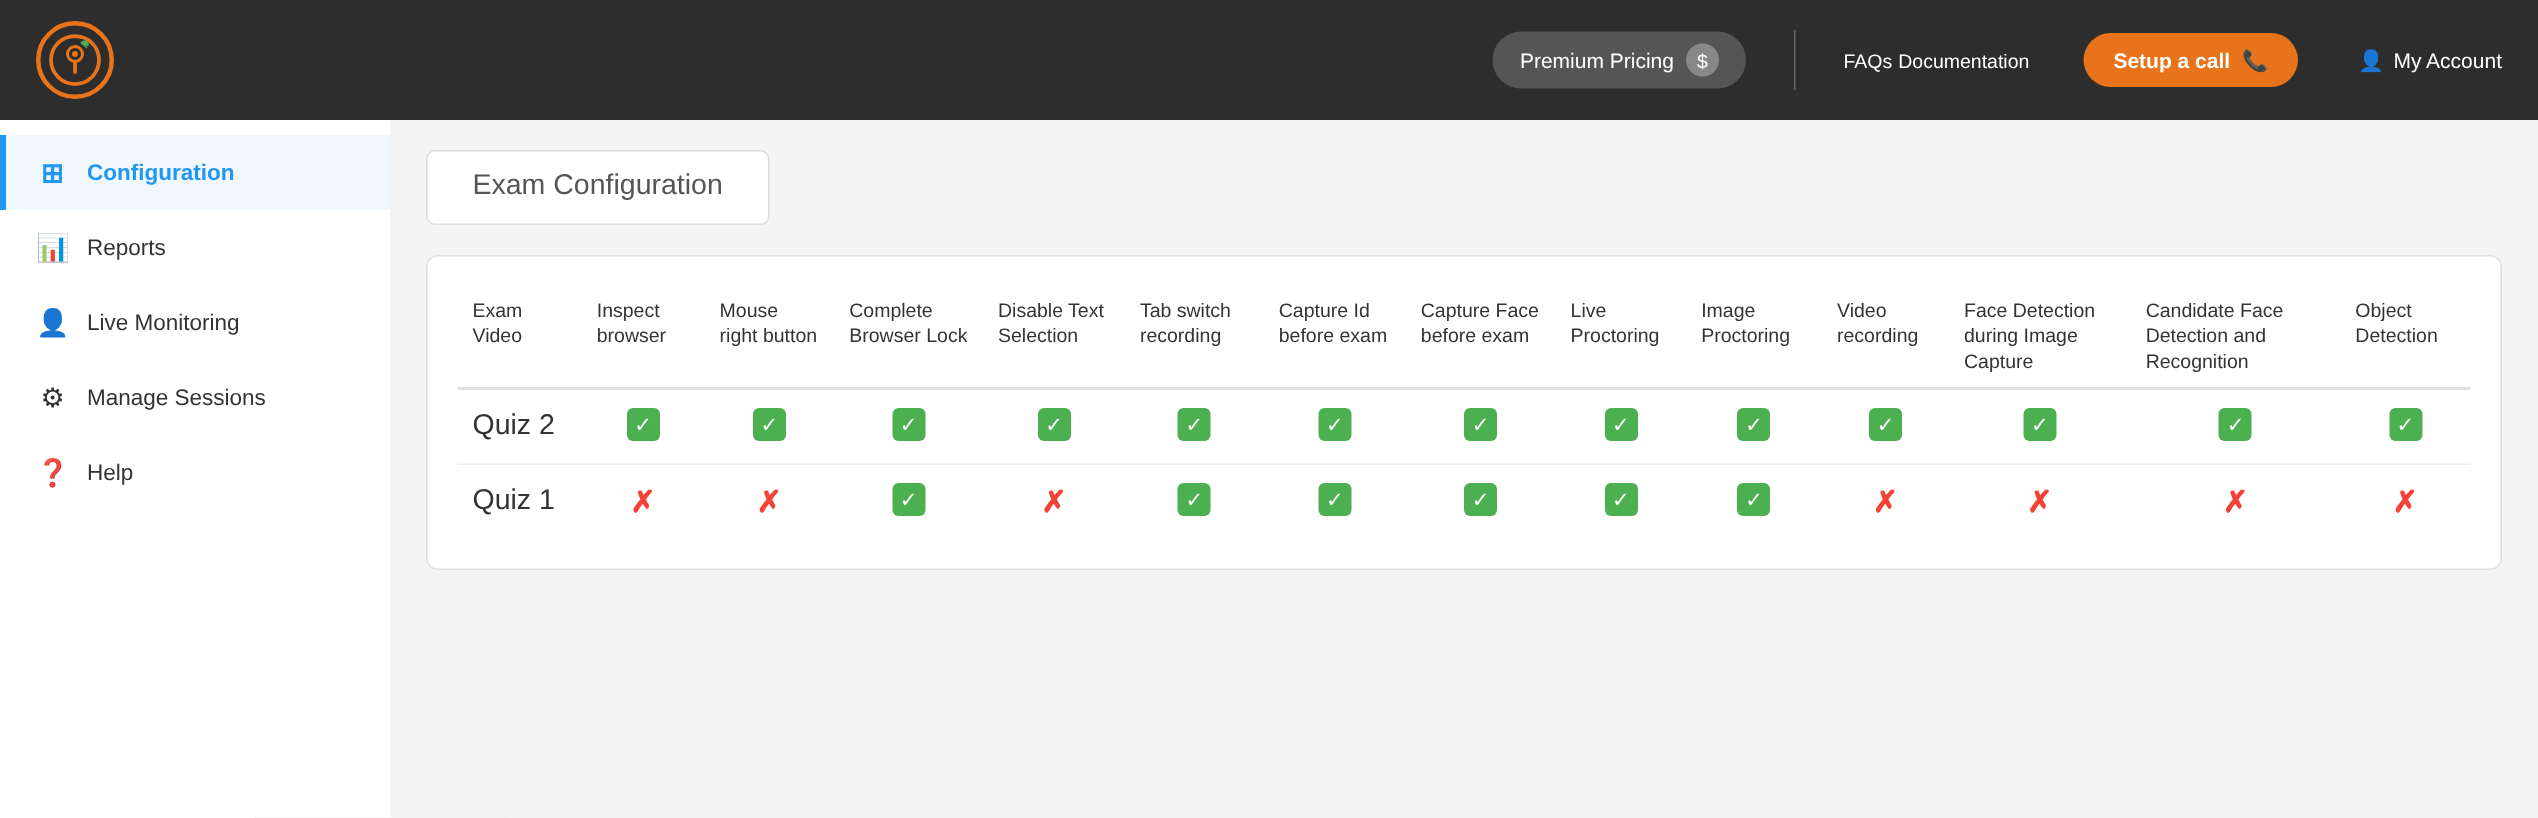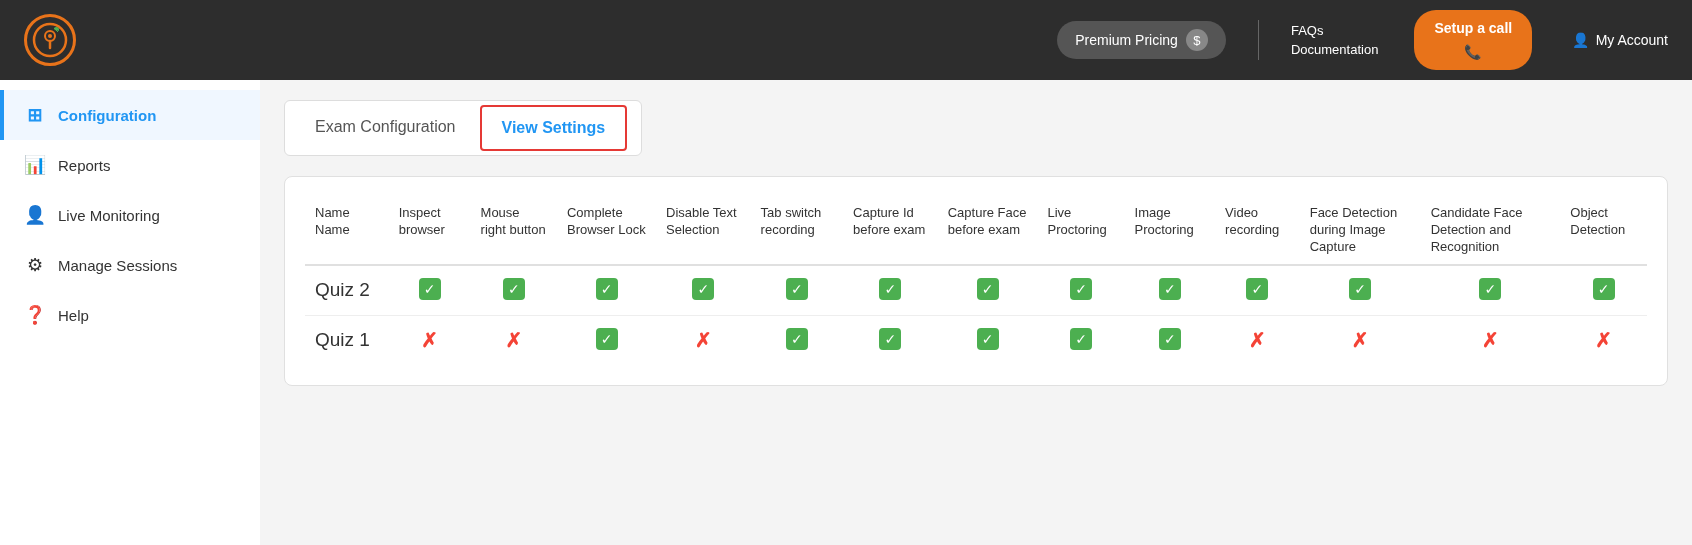--- a/index.html
+++ b/index.html
@@ -60,43 +60,43 @@
       font-size: 13px;
     }
     .divider-v {
       width: 1px;
       height: 40px;
       background: #666;
       margin: 0 12px;
     }
     .header-links {
       display: flex;
-      flex-direction: column;
+      flex-direction: row;
       gap: 4px;
+      text-align: right;
     }
     .header-link {
       color: #fff;
       font-size: 13px;
       cursor: pointer;
       text-decoration: none;
     }
     .setup-btn {
       background: #e8731a;
       color: #fff;
       border: none;
       border-radius: 22px;
       padding: 10px 20px;
       font-size: 14px;
       font-weight: 600;
       display: flex;
       align-items: center;
       gap: 8px;
       cursor: pointer;
       margin-left: 16px;
-      flex-direction: column;
     }
     .my-account {
       color: #fff;
       font-size: 14px;
       display: flex;
       align-items: center;
       gap: 6px;
       margin-left: 20px;
       cursor: pointer;
     }
@@ -152,21 +152,21 @@
       gap: 0;
       margin-bottom: 20px;
       background: #fff;
       border-radius: 6px;
       padding: 0 10px;
       border: 1px solid #ddd;
       width: fit-content;
     }
     .tab {
       padding: 12px 20px;
-      font-size: 16px;
+      font-size: 19px;
       color: #555;
       cursor: pointer;
       border-bottom: 2px solid transparent;
     }
     .tab.active {
       color: #2196F3;
       font-weight: 600;
       border: 2px solid #e53935;
       border-radius: 4px;
       margin: 4px 4px;
@@ -316,30 +316,27 @@
       <span>Help</span>
     </div>
   </aside>
 
   <main class="content">
 
     <div class="tabs">
       <div class="tab">
         <span>Exam Configuration</span>
       </div>
-      <div class="tab active">
-        <span>View Settings</span>
-      </div>
     </div>
 
     <div class="table-container">
       <table>
         <thead>
           <tr>
-            <th><span>Name Name</span></th>
+            <th><span>Exam Video</span></th>
             <th><span>Inspect browser</span></th>
             <th><span>Mouse right button</span></th>
             <th><span>Complete Browser Lock</span></th>
             <th><span>Disable Text Selection</span></th>
             <th><span>Tab switch recording</span></th>
             <th><span>Capture Id before exam</span></th>
             <th><span>Capture Face before exam</span></th>
             <th><span>Live Proctoring</span></th>
             <th><span>Image Proctoring</span></th>
             <th><span>Video recording</span></th>

